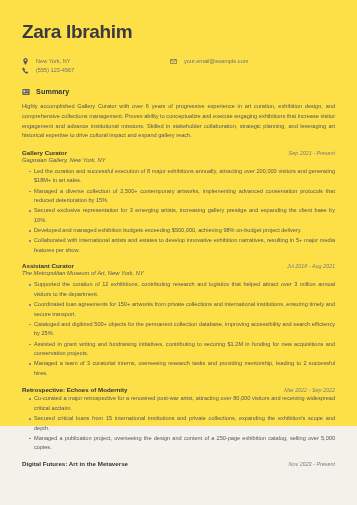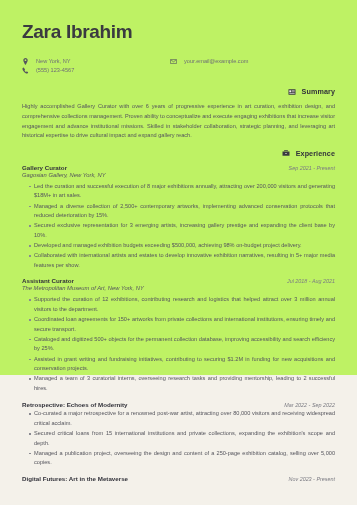--- a/index.html
+++ b/index.html
@@ -9,24 +9,24 @@
   body {
     width: 357px;
     height: 505px;
     background: #f4f1ea;
     font-family: "Liberation Sans", sans-serif;
     color: #3f3f46;
     overflow: hidden;
   }
   .page {
     width: 357px;
-    height: 375px;
+    height: 426px;
     box-sizing: border-box;
     padding: 22px 22px 0 22px;
-    background: #bef264;
+    background: #fde047;
   }
   .name {
     font-size: 19px;
     font-weight: bold;
     letter-spacing: -0.3px;
     color: #3a3a40;
     margin: 0 0 15px 0;
     line-height: 1.1;
   }
   .contact-grid {
@@ -58,21 +58,20 @@
   }
   .contact-row .ic svg { display: block; }
   .section {
     margin-bottom: 8px;
   }
   .section-head {
     display: flex;
     align-items: center;
     gap: 6px;
     margin-bottom: 6px;
-    justify-content: flex-end;
   }
   .section-head .sic {
     width: 8px;
     height: 8px;
     flex: 0 0 8px;
     display: flex;
     align-items: center;
     justify-content: center;
     color: #3a3a40;
   }
@@ -186,30 +185,20 @@
             <rect x="8" y="7.2" width="5.4" height="1.2" fill="#f4f1ea"></rect>
             <rect x="2.6" y="10" width="10.8" height="1.2" fill="#f4f1ea"></rect>
           </svg>
       </span>
       <span class="section-title">Summary</span>
     </div>
     <p class="summary-text">Highly accomplished Gallery Curator with over 6 years of progressive experience in art curation, exhibition design, and comprehensive collections management. Proven ability to conceptualize and execute engaging exhibitions that increase visitor engagement and advance institutional missions. Skilled in stakeholder collaboration, strategic planning, and leveraging art historical expertise to drive cultural impact and expand gallery reach.</p>
   </div>
 
   <div class="section">
-    <div class="section-head">
-      <span class="sic">
-        <svg viewBox="0 0 16 16" width="8" height="8" fill="currentColor">
-            <path d="M5.5 2.2h5c.6 0 1 .4 1 1v1.3h-1.4V3.6h-4.2v.9H4.5V3.2c0-.6.4-1 1-1z"></path>
-            <path d="M1 5h14v8.5H1z"></path>
-            <rect x="6.6" y="8.2" width="2.8" height="1.6" fill="#f4f1ea"></rect>
-          </svg>
-      </span>
-      <span class="section-title">Experience</span>
-    </div>
 
     <div class="entry">
       <div class="entry-head">
         <span class="entry-title">Gallery Curator</span>
         <span class="entry-date">Sep 2021 - Present</span>
       </div>
       <div class="entry-org">Gagosian Gallery, New York, NY</div>
       <ul class="bullets">
         <li>Led the curation and successful execution of 8 major exhibitions annually, attracting over 200,000 visitors and generating $18M+ in art sales.</li>
         <li>Managed a diverse collection of 2,500+ contemporary artworks, implementing advanced conservation protocols that reduced deterioration by 15%.</li>

